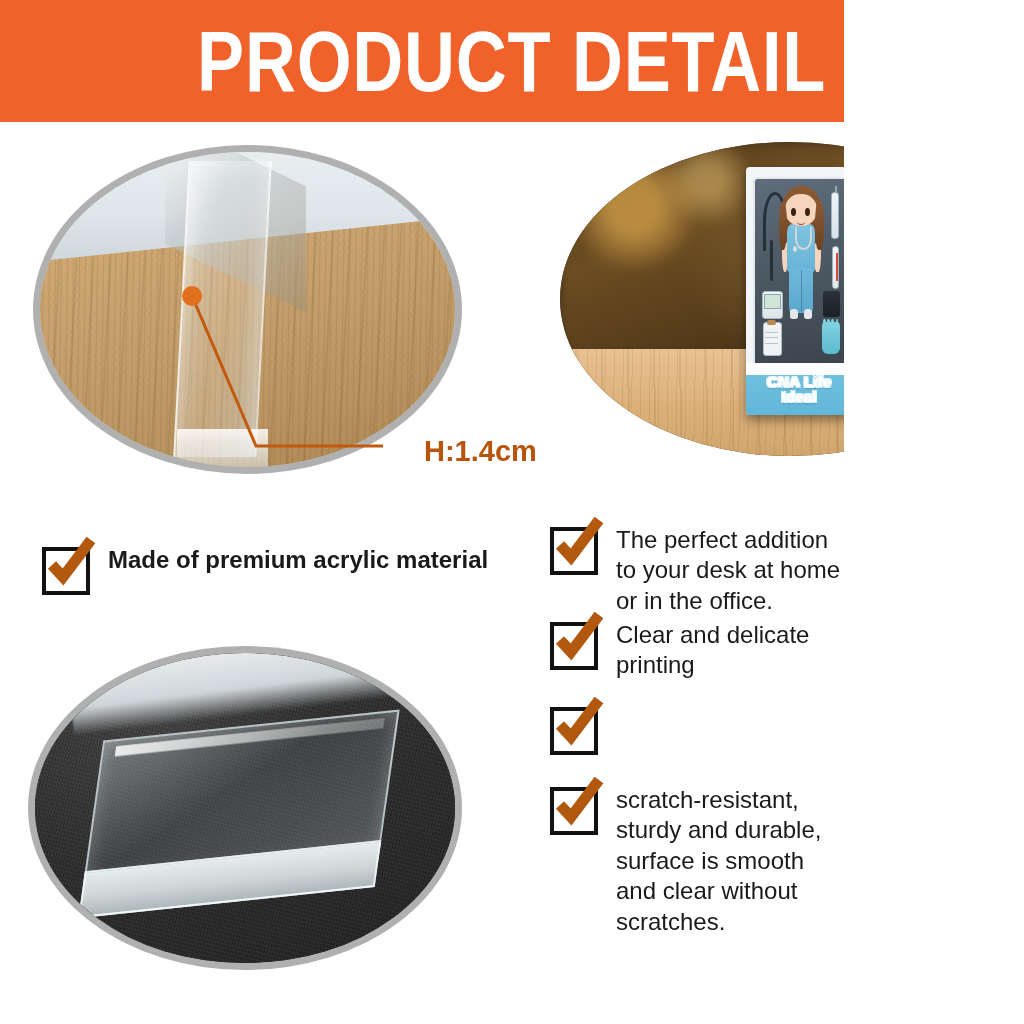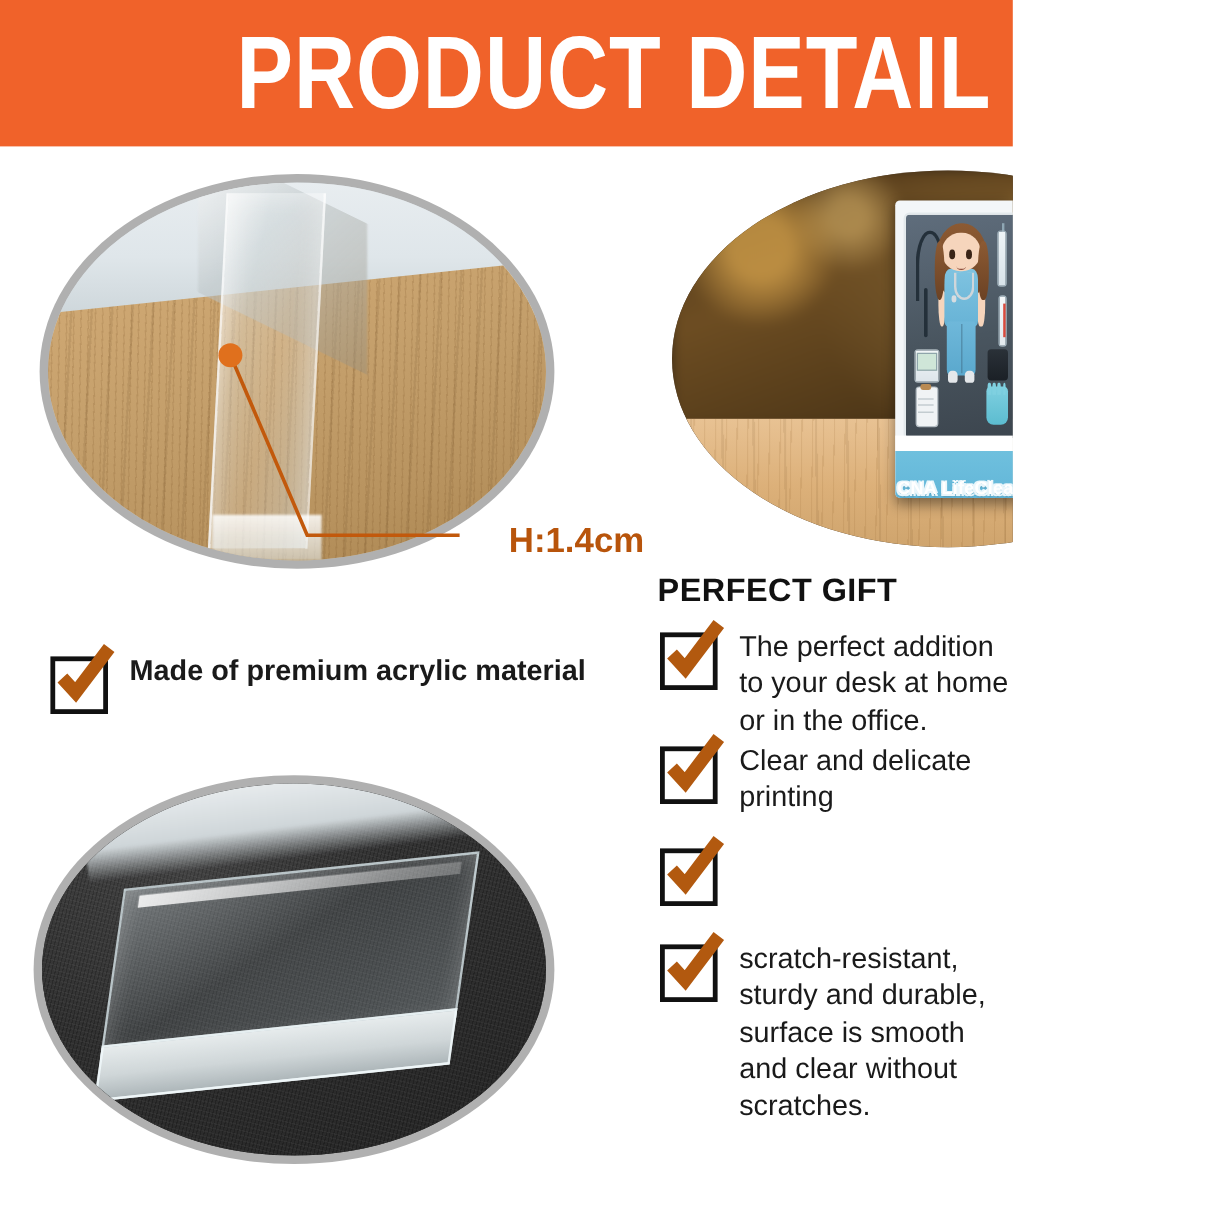--- a/index.html
+++ b/index.html
@@ -220,21 +220,21 @@
     background:linear-gradient(180deg,#2a3138,#1b2026);
   }
   .acc-glove{
     right:8%;top:77%;width:20%;height:17%;
     background:linear-gradient(180deg,#7fd0e0,#5cbcd0);border-radius:4px 4px 6px 6px;
   }
   .acc-glove-f{position:absolute;top:75.5%;width:3%;height:5%;background:#7fd0e0;border-radius:40% 40% 0 0;}
   .box-label{
     position:absolute;left:0;bottom:0;width:100%;height:21%;
     background:linear-gradient(180deg,#ffffff 0%, #ffffff 24%, #6fc0de 24%, #62b6d8 100%);
-    display:flex;align-items:flex-end;justify-content:center;
+    display:flex;flex-direction:column;align-items:center;justify-content:center;
   }
   .box-label-line{
     color:#ffffff;
     font-family:"Liberation Sans", sans-serif;
     font-weight:bold;
     font-size:15px;
     line-height:1.02;
     letter-spacing:.2px;
     text-shadow:
       -1.4px -1.4px 0 #eaf6fb, 1.4px -1.4px 0 #eaf6fb,
@@ -361,21 +361,21 @@
         <div class="doll-body"></div>
         <div class="stetho-neck"></div>
         <div class="stetho-disc"></div>
         <div class="doll-legs"></div>
         <div class="doll-leg-split"></div>
         <div class="doll-shoe l"></div>
         <div class="doll-shoe r"></div>
       </div>
       <div class="box-label">
         <div class="box-label-line">CNA Life</div>
-        <div class="box-label-line">Clear</div>
+        <div class="box-label-line">Ideal</div>
       </div>
     </div>
   </div>
 
   <div class="oval bordered" id="oval-acrylic-slab">
     <div class="slate"></div>
     <div class="slate-top-light"></div>
     <div class="slab">
       <div class="slab-face">
         <div class="slab-hl"></div>
@@ -387,21 +387,20 @@
 
   <div class="feature" id="feature-acrylic-0">
     <div class="checkbox">
       <svg class="tick" viewBox="0 0 56 56">
         <path d="M9 30 L20 42 L48 5" fill="none" stroke="#b2590f" stroke-width="11" stroke-linecap="butt" stroke-linejoin="miter"></path>
       </svg>
     </div>
     <div class="feature-text">Made of premium acrylic material</div>
   </div>
 
-  <div class="section-heading" id="heading-gift">PERFECT GIFT</div>
 
   <div class="feature" id="feature-gift-0">
     <div class="checkbox">
       <svg class="tick" viewBox="0 0 56 56">
         <path d="M9 30 L20 42 L48 5" fill="none" stroke="#b2590f" stroke-width="11" stroke-linecap="butt" stroke-linejoin="miter"></path>
       </svg>
     </div>
     <div class="feature-text">The perfect addition to your desk at home or in the office.</div>
   </div>
 

